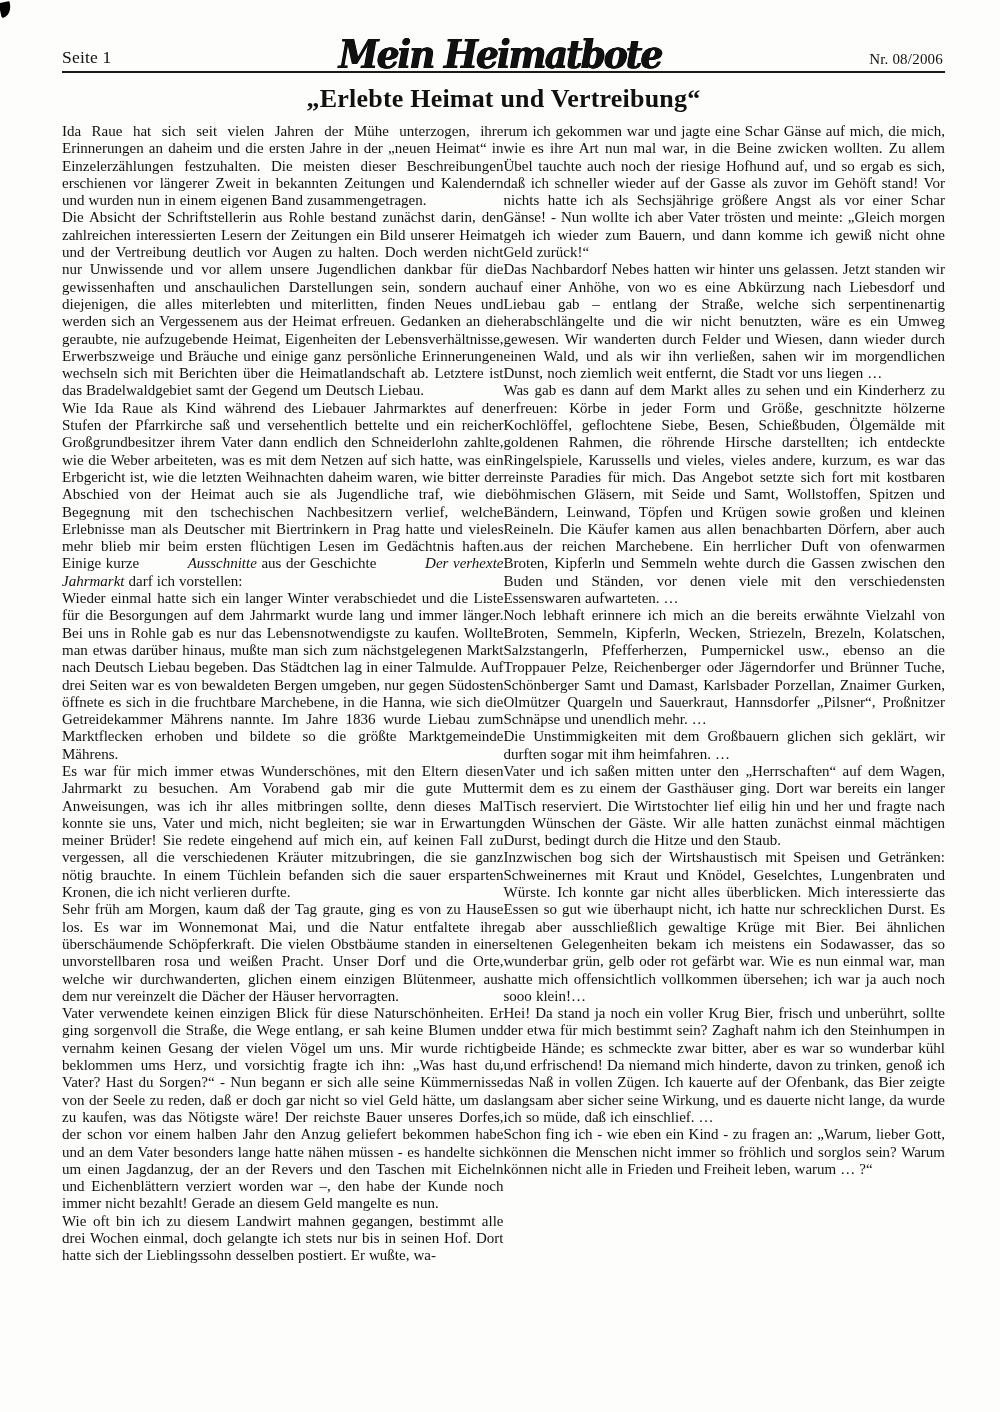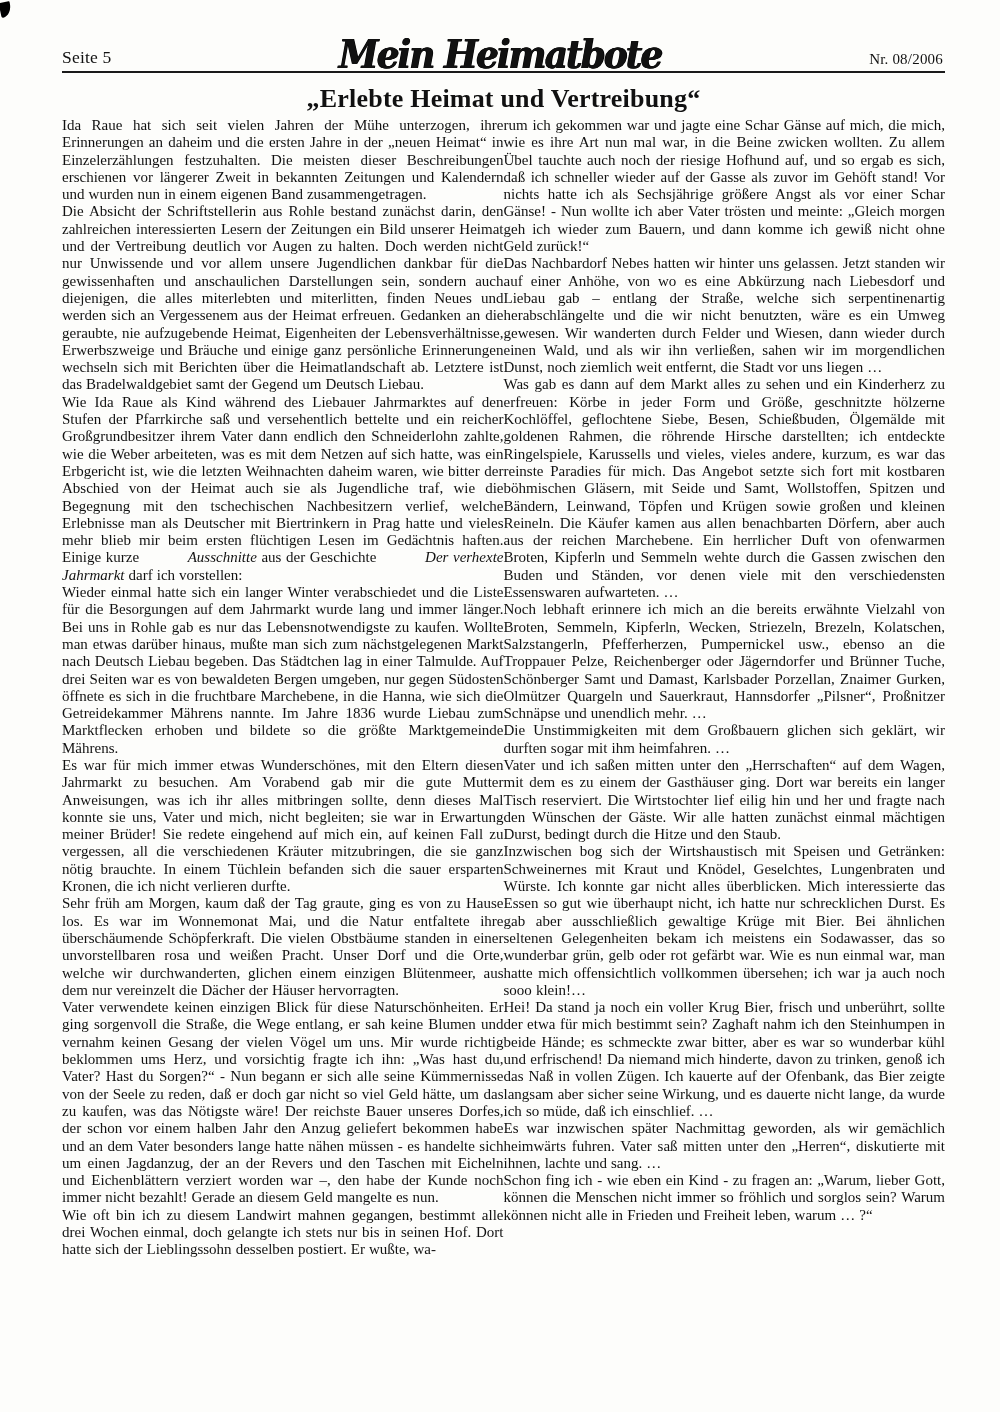--- a/index.html
+++ b/index.html
@@ -56,21 +56,21 @@
     font-size: 36px;
     letter-spacing: -2px;
     white-space: nowrap;
     text-shadow: 0.6px 0 0 #000, -0.4px 0 0 #000;
   }
   .rule {
     margin: 0 55px 0 62px;
     border-bottom: 2px solid #1a1a1a;
   }
   .article-title {
-    margin: 11px 55px 3px 62px;
+    margin: 11px 55px 9px 62px;
     text-align: center;
     font-size: 26px;
     font-weight: bold;
     line-height: 30px;
     letter-spacing: 0.2px;
   }
   .columns {
     display: flex;
     margin: 0 55px 0 62px;
   }
@@ -93,21 +93,21 @@
   .col i { font-style: italic; margin-left: 44px; }
 </style>
 </head>
 <body>
 
 <div class="page">
 
   <div class="artifact"></div>
 
   <div class="header">
-    <span class="page-label">Seite 5</span>
+    <span class="page-label">Seite 1</span>
     <span class="masthead">Mein Heimatbote</span>
     <span class="issue-label">Nr. 08/2006</span>
   </div>
 
   <div class="rule"></div>
 
   <h1 class="article-title">„Erlebte Heimat und Vertreibung“</h1>
 
   <div class="columns">
 
@@ -124,19 +124,18 @@
 
     <div class="col" lang="de">
       <p>rum ich gekommen war und jagte eine Schar Gänse auf mich, die mich, wie es ihre Art nun mal war, in die Beine zwicken wollten. Zu allem Übel tauchte auch noch der riesige Hofhund auf, und so ergab es sich, daß ich schneller wieder auf der Gasse als zuvor im Gehöft stand! Vor nichts hatte ich als Sechsjährige größere Angst als vor einer Schar Gänse! - Nun wollte ich aber Vater trösten und meinte: „Gleich morgen geh ich wieder zum Bauern, und dann komme ich gewiß nicht ohne Geld zurück!“</p>
       <p>Das Nachbardorf Nebes hatten wir hinter uns gelassen. Jetzt standen wir auf einer Anhöhe, von wo es eine Abkürzung nach Liebesdorf und Liebau gab – entlang der Straße, welche sich serpentinenartig herabschlängelte und die wir nicht benutzten, wäre es ein Umweg gewesen. Wir wanderten durch Felder und Wiesen, dann wieder durch einen Wald, und als wir ihn verließen, sahen wir im morgendlichen Dunst, noch ziemlich weit entfernt, die Stadt vor uns liegen …</p>
       <p>Was gab es dann auf dem Markt alles zu sehen und ein Kinderherz zu erfreuen: Körbe in jeder Form und Größe, geschnitzte hölzerne Kochlöffel, geflochtene Siebe, Besen, Schießbuden, Ölgemälde mit goldenen Rahmen, die röhrende Hirsche darstellten; ich entdeckte Ringelspiele, Karussells und vieles, vieles andere, kurzum, es war das reinste Paradies für mich. Das Angebot setzte sich fort mit kostbaren böhmischen Gläsern, mit Seide und Samt, Wollstoffen, Spitzen und Bändern, Leinwand, Töpfen und Krügen sowie großen und kleinen Reineln. Die Käufer kamen aus allen benachbarten Dörfern, aber auch aus der reichen Marchebene. Ein herrlicher Duft von ofenwarmen Broten, Kipferln und Semmeln wehte durch die Gassen zwischen den Buden und Ständen, vor denen viele mit den verschiedensten Essenswaren aufwarteten. …</p>
       <p>Noch lebhaft erinnere ich mich an die bereits erwähnte Vielzahl von Broten, Semmeln, Kipferln, Wecken, Striezeln, Brezeln, Kolatschen, Salzstangerln, Pfefferherzen, Pumpernickel usw., ebenso an die Troppauer Pelze, Reichenberger oder Jägerndorfer und Brünner Tuche, Schönberger Samt und Damast, Karlsbader Porzellan, Znaimer Gurken, Olmützer Quargeln und Sauerkraut, Hannsdorfer „Pilsner“, Proßnitzer Schnäpse und unendlich mehr. …</p>
       <p>Die Unstimmigkeiten mit dem Großbauern glichen sich geklärt, wir durften sogar mit ihm heimfahren. …</p>
       <p>Vater und ich saßen mitten unter den „Herrschaften“ auf dem Wagen, mit dem es zu einem der Gasthäuser ging. Dort war bereits ein langer Tisch reserviert. Die Wirtstochter lief eilig hin und her und fragte nach den Wünschen der Gäste. Wir alle hatten zunächst einmal mächtigen Durst, bedingt durch die Hitze und den Staub.</p>
       <p>Inzwischen bog sich der Wirtshaustisch mit Speisen und Getränken: Schweinernes mit Kraut und Knödel, Geselchtes, Lungenbraten und Würste. Ich konnte gar nicht alles überblicken. Mich interessierte das Essen so gut wie überhaupt nicht, ich hatte nur schrecklichen Durst. Es gab aber ausschließlich gewaltige Krüge mit Bier. Bei ähnlichen seltenen Gelegenheiten bekam ich meistens ein Sodawasser, das so wunderbar grün, gelb oder rot gefärbt war. Wie es nun einmal war, man hatte mich offensichtlich vollkommen übersehen; ich war ja auch noch sooo klein!…</p>
       <p>Hei! Da stand ja noch ein voller Krug Bier, frisch und unberührt, sollte der etwa für mich bestimmt sein? Zaghaft nahm ich den Steinhumpen in beide Hände; es schmeckte zwar bitter, aber es war so wunderbar kühl und erfrischend! Da niemand mich hinderte, davon zu trinken, genoß ich das Naß in vollen Zügen. Ich kauerte auf der Ofenbank, das Bier zeigte langsam aber sicher seine Wirkung, und es dauerte nicht lange, da wurde ich so müde, daß ich einschlief. …</p>
-      <p>Es war inzwischen später Nachmittag geworden, als wir gemächlich heimwärts fuhren. Vater saß mitten unter den „Herren“, diskutierte mit ihnen, lachte und sang. …</p>
       <p>Schon fing ich - wie eben ein Kind - zu fragen an: „Warum, lieber Gott, können die Menschen nicht immer so fröhlich und sorglos sein? Warum können nicht alle in Frieden und Freiheit leben, warum … ?“</p>
     </div>
 
   </div>
 
 </div>
 
 </body></html>

